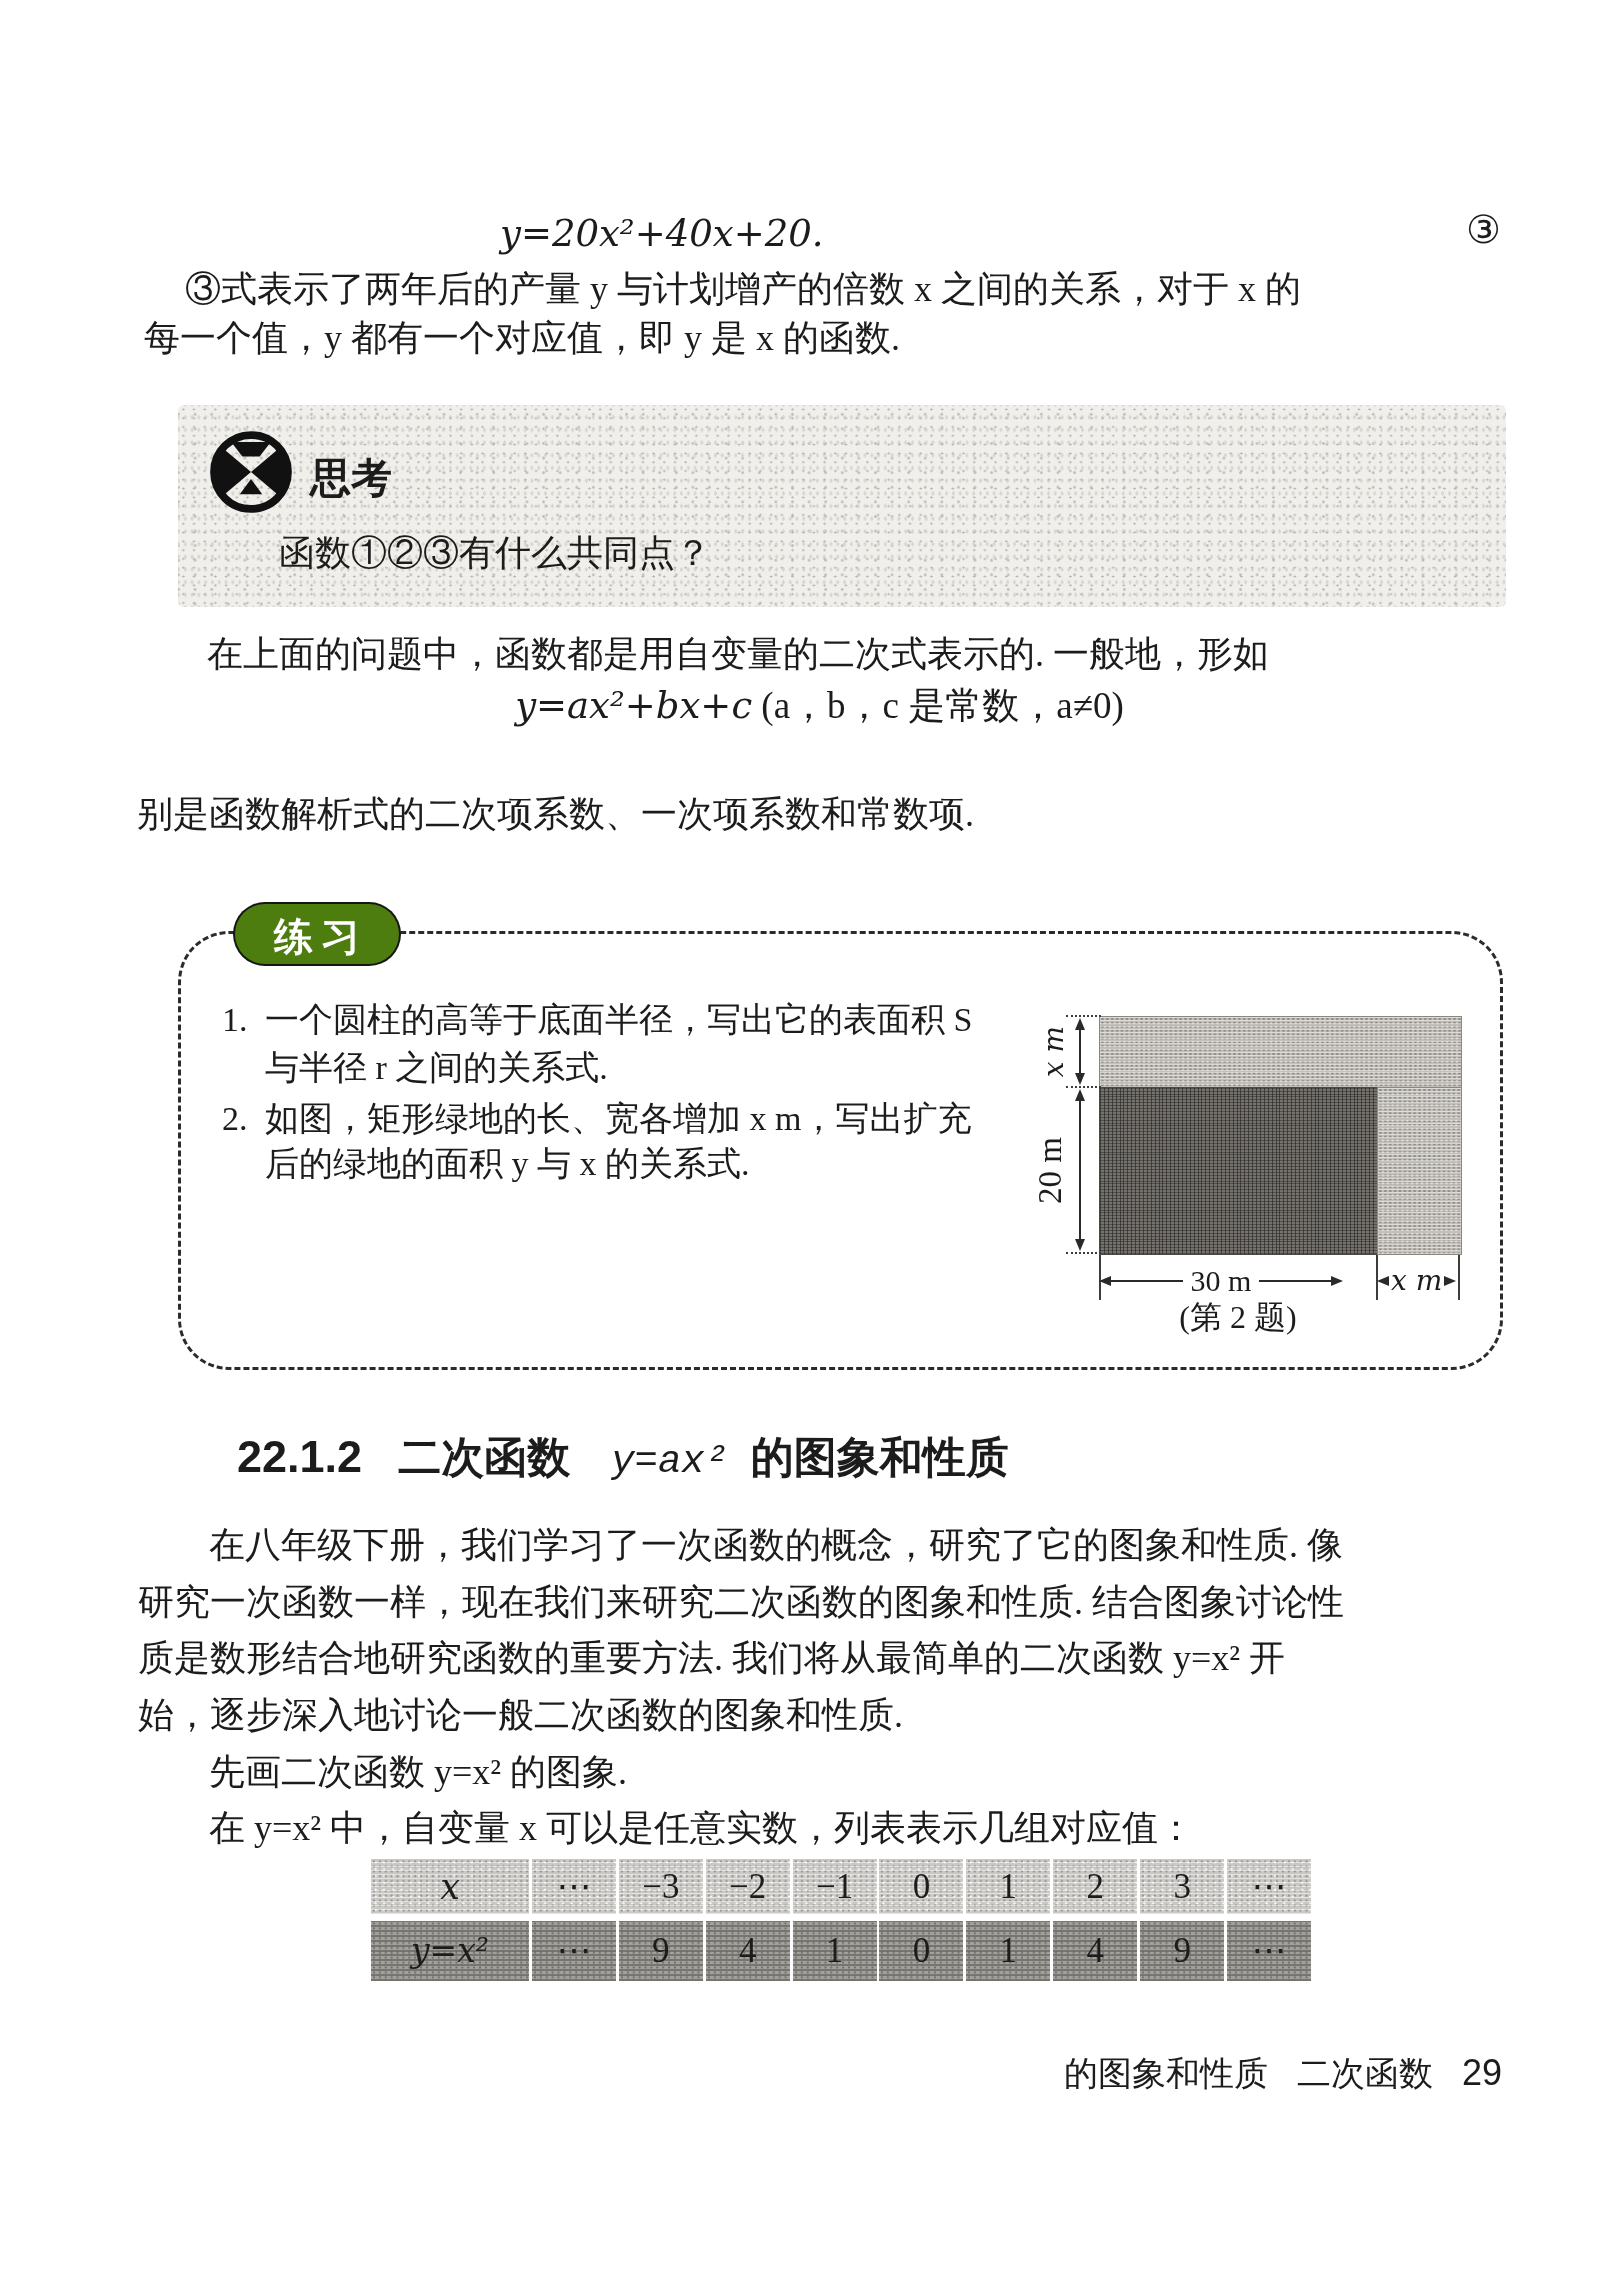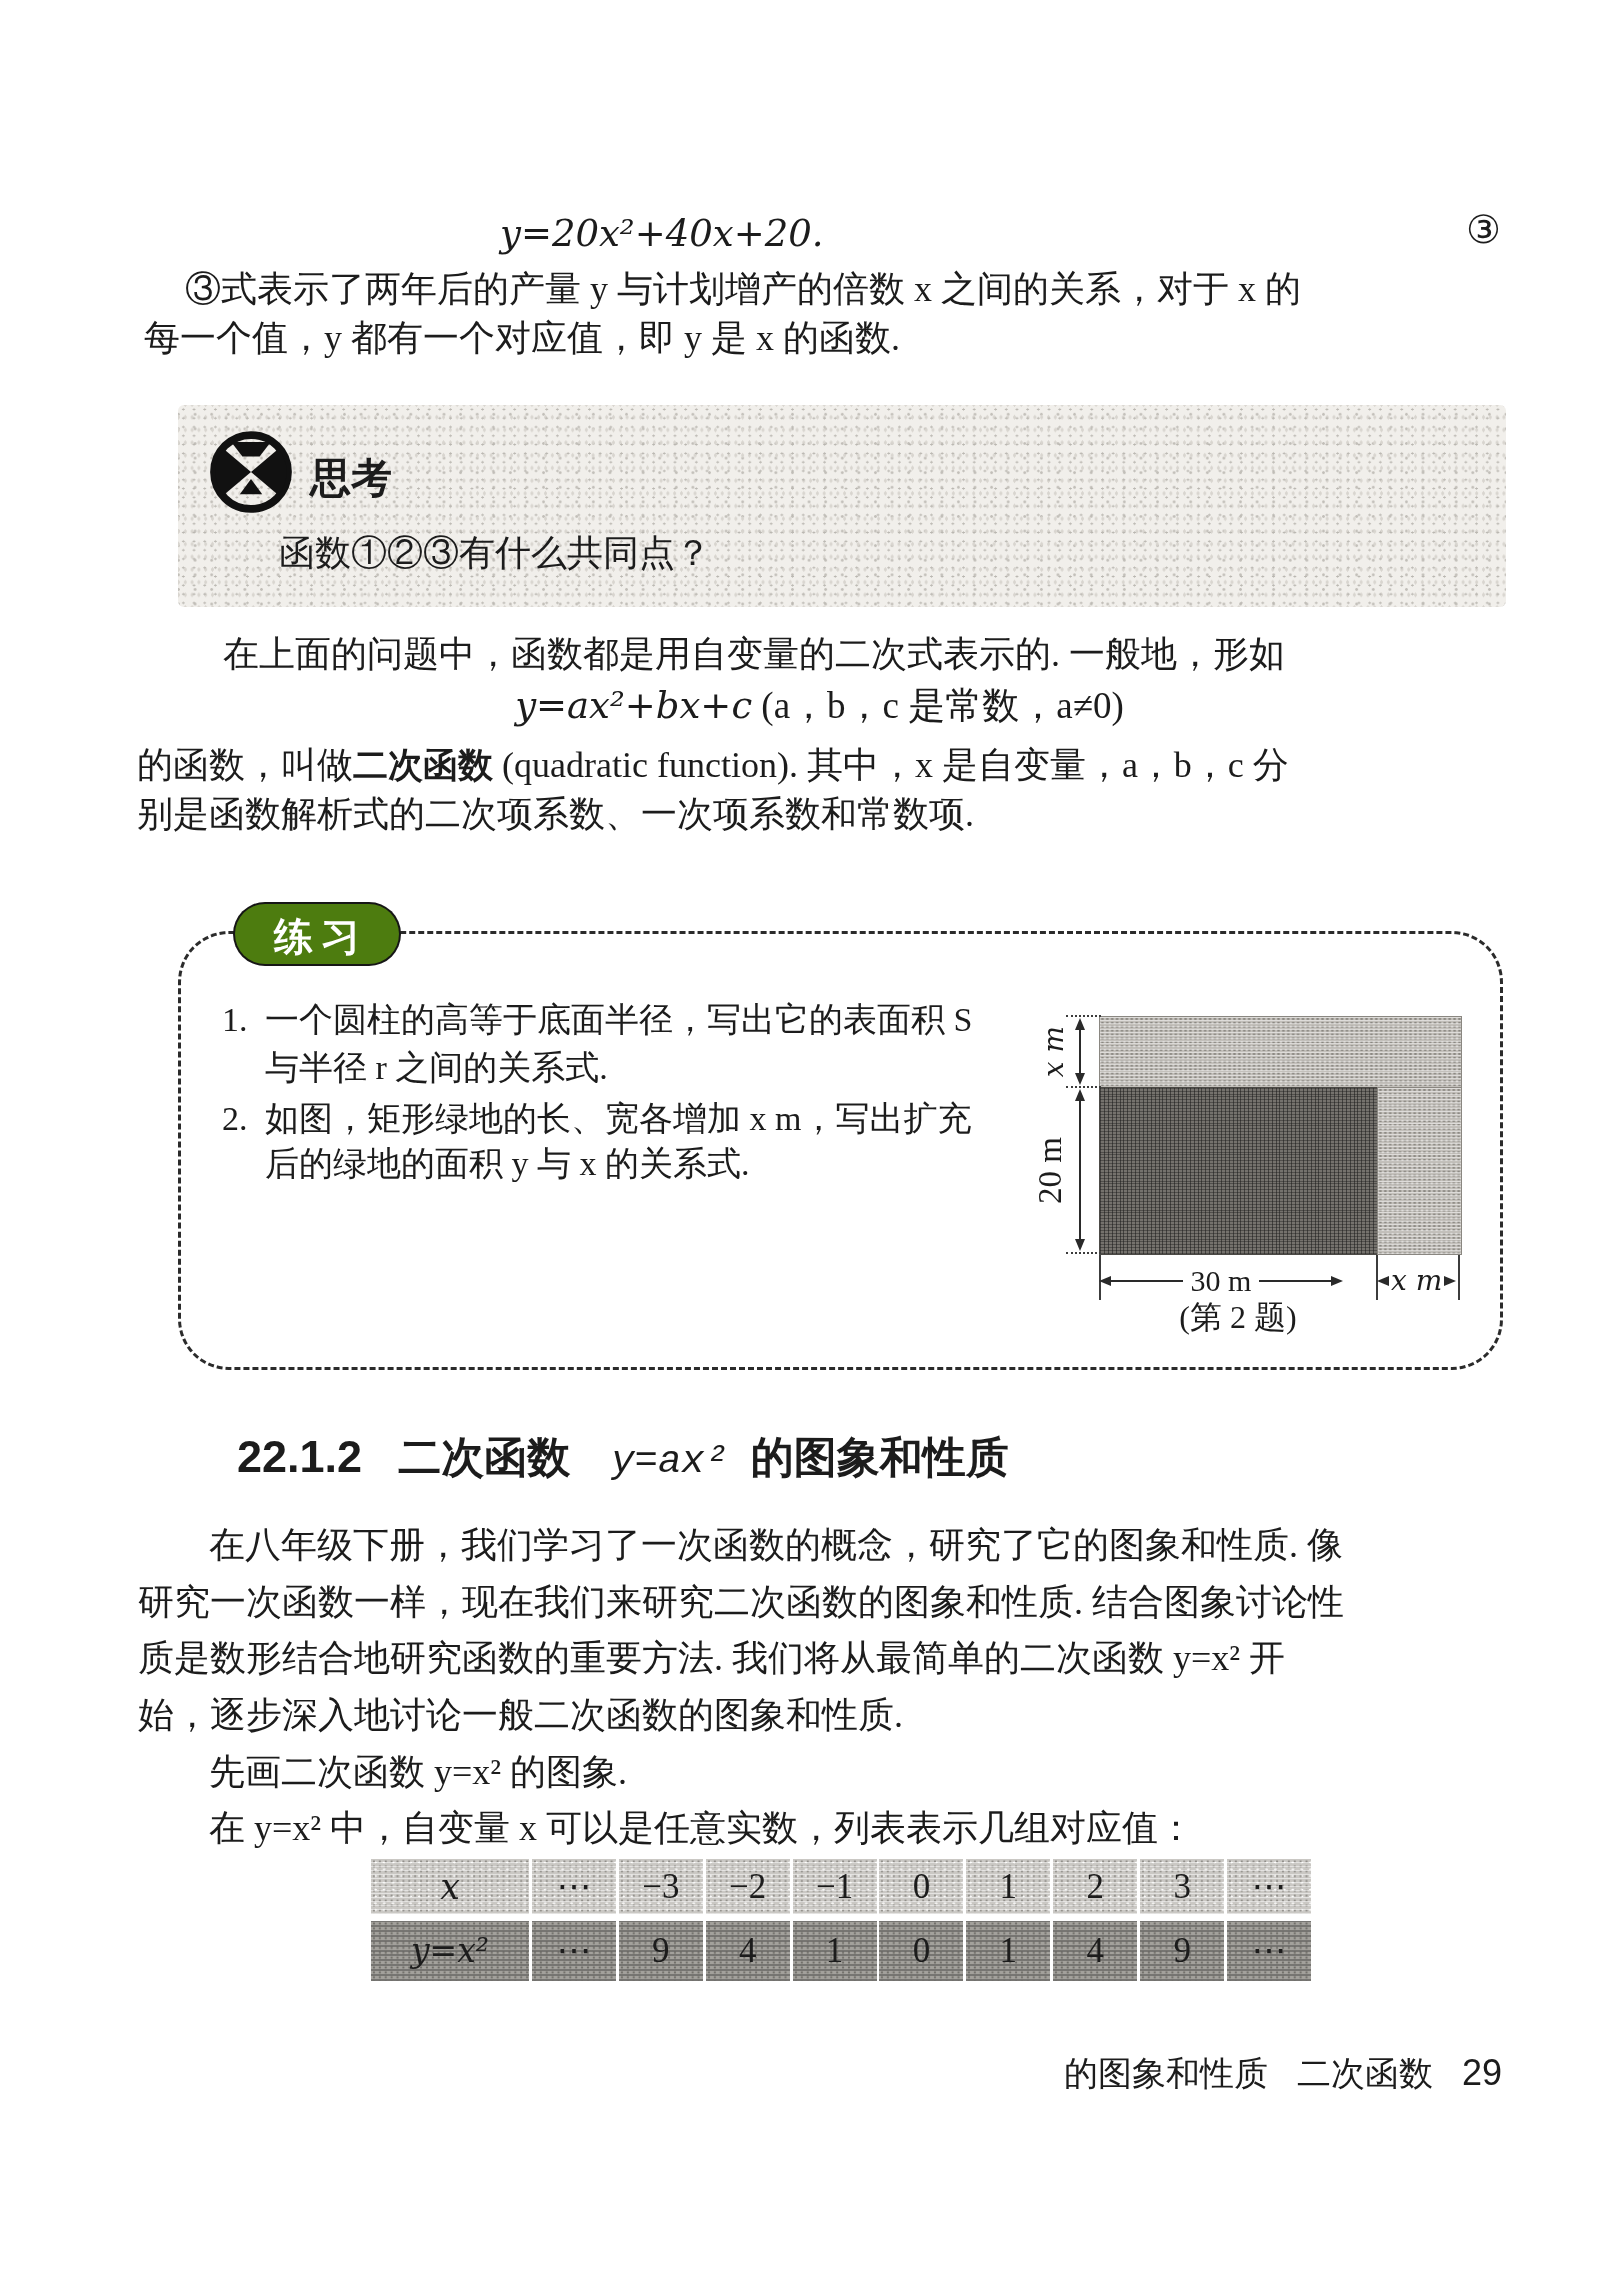--- a/index.html
+++ b/index.html
@@ -77,26 +77,23 @@
   <svg class="think-icon" viewBox="0 0 100 100">
     <circle cx="50" cy="50" r="43" fill="none" stroke="#111" stroke-width="9"></circle>
     <path d="M50 50 L18 23 A43 43 0 0 0 18 77 Z" fill="#111"></path>
     <path d="M50 50 L82 23 A43 43 0 0 1 82 77 Z" fill="#111"></path>
     <path d="M27 15 L73 15 L60 32 L40 32 Z" fill="#111"></path>
     <path d="M50 58 L37 76 L63 76 Z" fill="#111"></path>
   </svg>
   <div class="line hei" style="top:456px;left:310px;font-size:41px;">思考</div>
   <div class="line" style="top:531px;left:279px;">函数①②③有什么共同点？</div>
 
-  <div class="line" style="top:632px;left:207px;margin-left:16px;">在上面的问题中，函数都是用自变量的二次式表示的. 一般地，形如</div>
+  <div class="line" style="top:632px;left:207px;">在上面的问题中，函数都是用自变量的二次式表示的. 一般地，形如</div>
   <div class="line" style="top:683px;left:137px;width:1365px;text-align:center;font-size:37px;">
     <span class="math">y=ax²+bx+c</span><span> (a，b，c 是常数，a≠0)</span>
-  </div>
-  <div class="line" style="top:742px;left:137px;">
-    <span>的函数，叫做</span><span class="hei" style="font-size:35px;">二次函数</span><span> (quadratic function). 其中，x 是自变量，a，b，c 分</span>
   </div>
   <div class="line" style="top:792px;left:137px;">别是函数解析式的二次项系数、一次项系数和常数项.</div>
 
   <div class="pbox"></div>
   <div class="badge">
     <span class="hei">练习</span>
   </div>
 
   <div class="line pline" style="top:997px;left:222px;">
     <span class="item-no">1.</span><span>一个圆柱的高等于底面半径，写出它的表面积 S</span>

